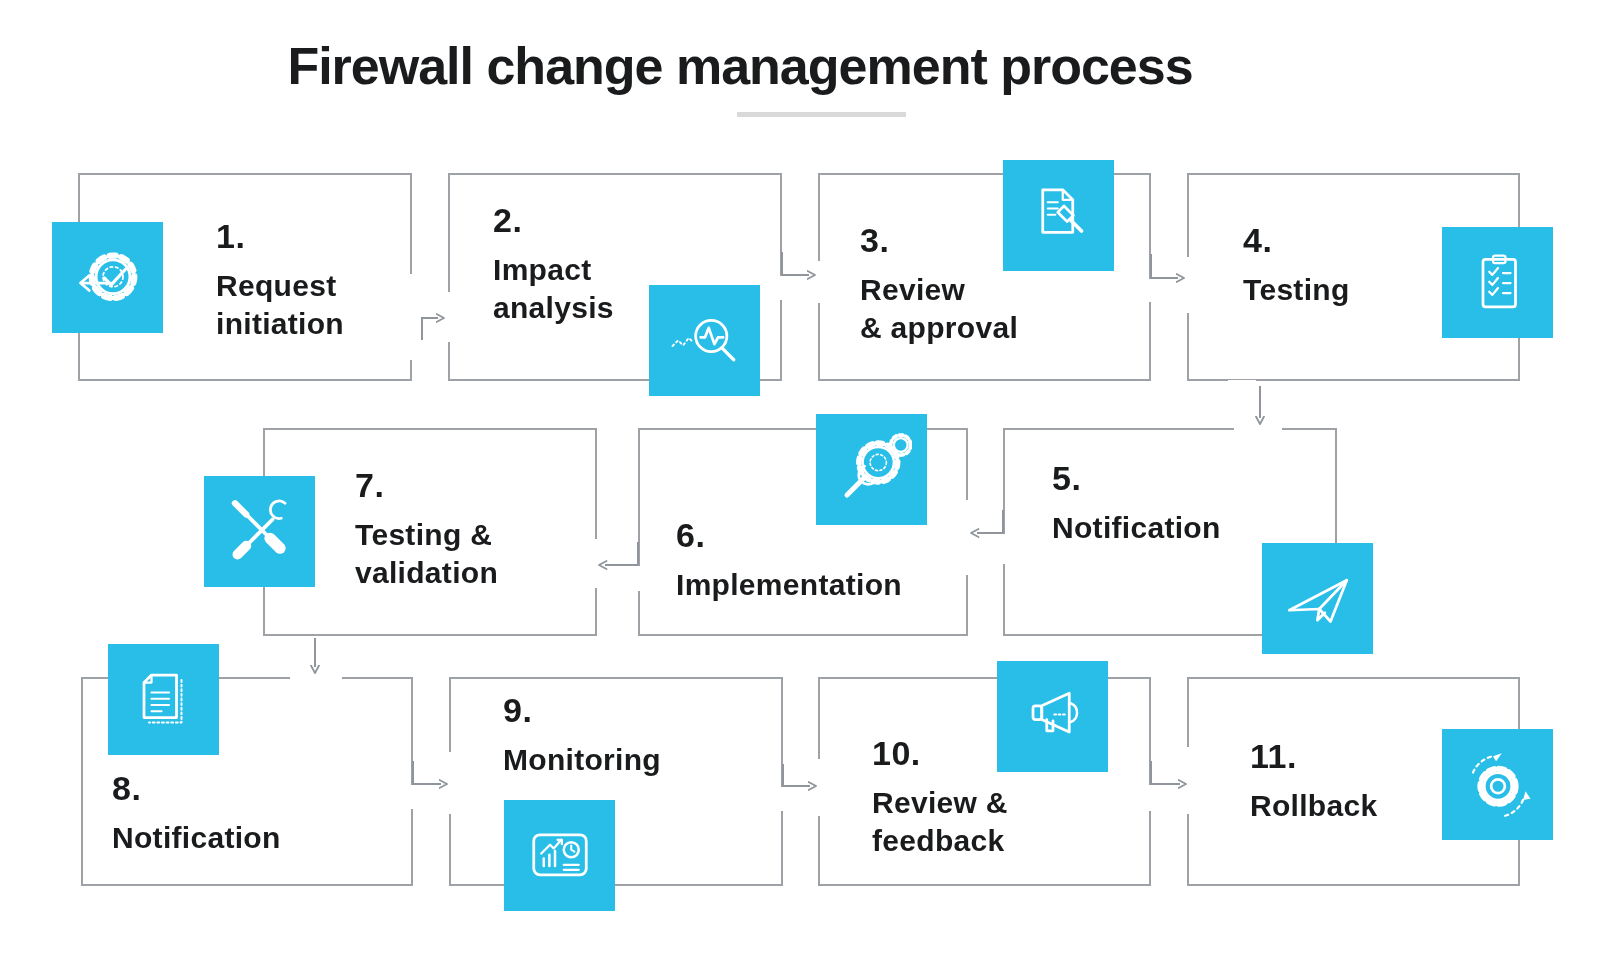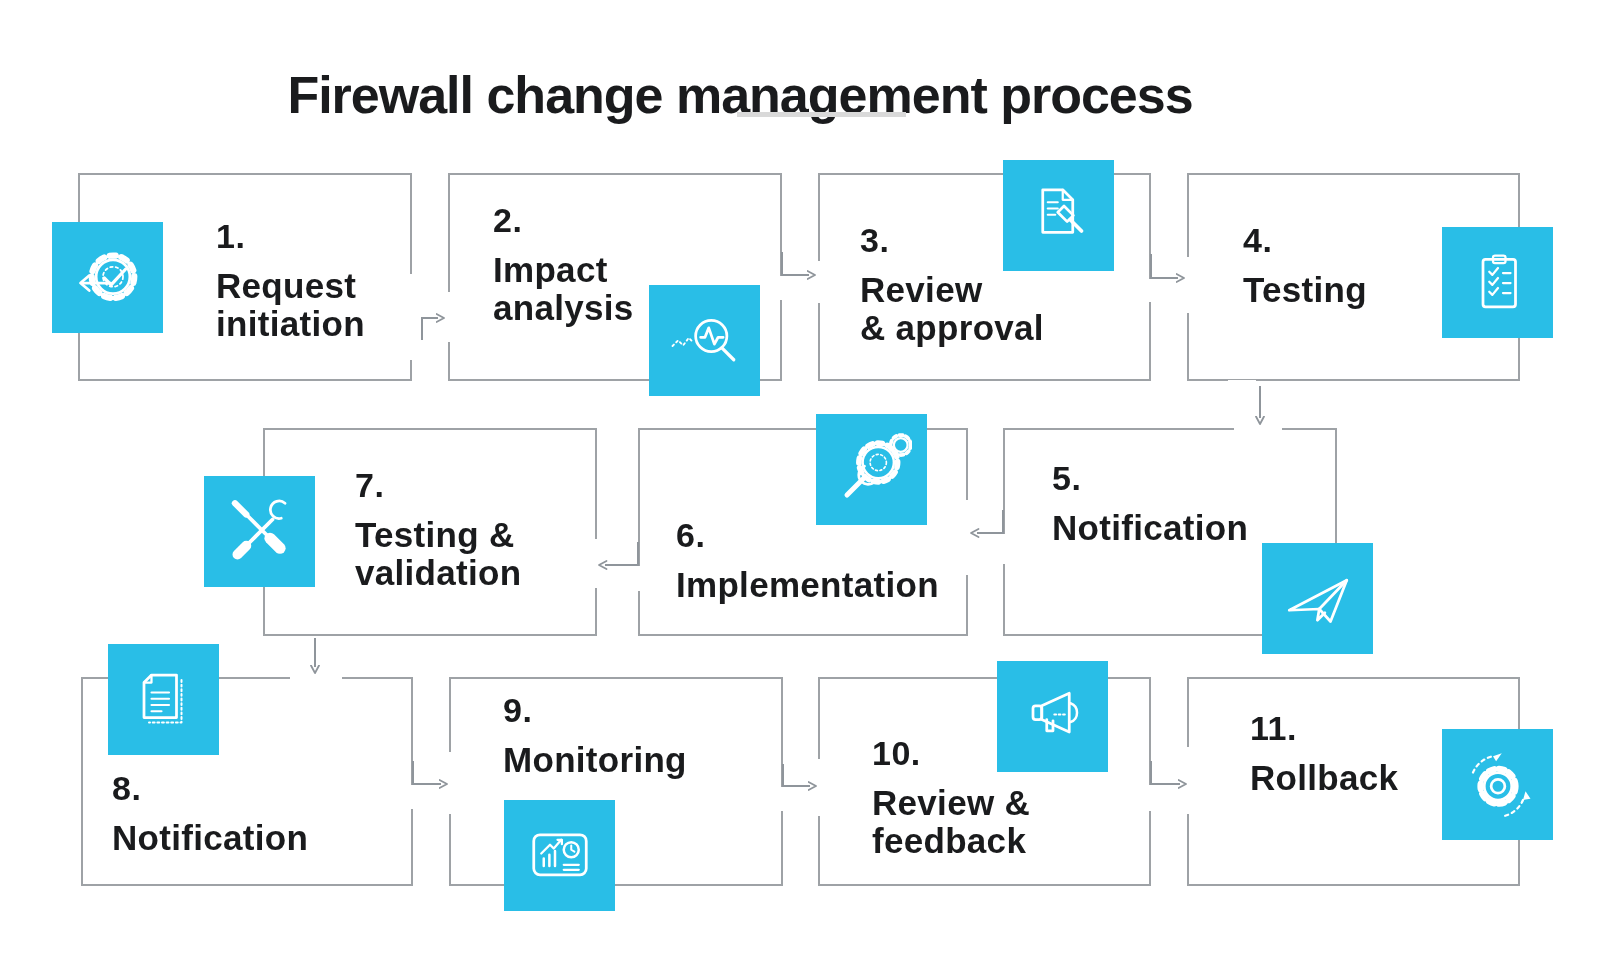--- a/index.html
+++ b/index.html
@@ -3,42 +3,42 @@
 <meta charset="utf-8">
 <style>
   html,body{margin:0;padding:0;background:#fff;}
   .canvas{
     position:relative;width:1600px;height:954px;overflow:hidden;
     background:var(--bg,#fff);
     font-family:"Liberation Sans","DejaVu Sans",sans-serif;
   }
   .title{
     position:absolute;left:0;top:36px;width:1480px;text-align:center;
-    font-size:52px;font-weight:bold;letter-spacing:-1px;color:var(--ink,#1a1b1d);margin-top:29px;
+    font-size:52px;font-weight:bold;letter-spacing:-1px;color:var(--ink,#1a1b1d);
   }
   .title-underline{
     position:absolute;left:737px;top:112px;width:169px;height:5px;
     background:var(--underline,#d9d9d9);
   }
   .box{
     position:absolute;border:2px solid var(--line,#9ea2a6);
     background:transparent;z-index:1;box-sizing:border-box;
   }
   .overlay{position:absolute;left:0;top:0;z-index:2;pointer-events:none;}
   .patch{fill:var(--bg,#fff);stroke:none;}
   .con{fill:none;stroke:var(--line2,#8f959b);stroke-width:2px;}
   #ah path{stroke:var(--line2,#8f959b);}
   .tile{
     position:absolute;width:111px;height:111px;background:var(--accent,#29bee7);
     z-index:3;display:flex;align-items:center;justify-content:center;
   }
   .tile svg{width:80px;height:80px;display:block;}
   .txt{position:absolute;z-index:4;color:var(--ink,#1a1b1d);font-weight:bold;}
   .num{font-size:34px;line-height:33px;margin-bottom:14px;letter-spacing:0.5px;}
-  .lbl{font-size:35px;line-height:38px;white-space:pre-line;letter-spacing:0.3px;}
+  .lbl{font-size:30px;line-height:38px;white-space:pre-line;letter-spacing:0.3px;}
 </style>
 </head>
 <body>
 
 <div class="canvas">
 
   <div class="title">Firewall change management process</div>
   <div class="title-underline"></div>
 
   <div class="box" style="left:78px;top:173px;width:334px;height:208px"></div>
@@ -257,18 +257,18 @@
   </div>
   <div class="txt" style="left:503px;top:694px">
     <div class="num">9.</div>
     <div class="lbl">Monitoring</div>
   </div>
   <div class="txt" style="left:872px;top:737px">
     <div class="num">10.</div>
     <div class="lbl">Review &amp;
 feedback</div>
   </div>
-  <div class="txt" style="left:1250px;top:712px">
+  <div class="txt" style="left:1250px;top:740px">
     <div class="num">11.</div>
     <div class="lbl">Rollback</div>
   </div>
 
 </div>
 
 </body></html>

